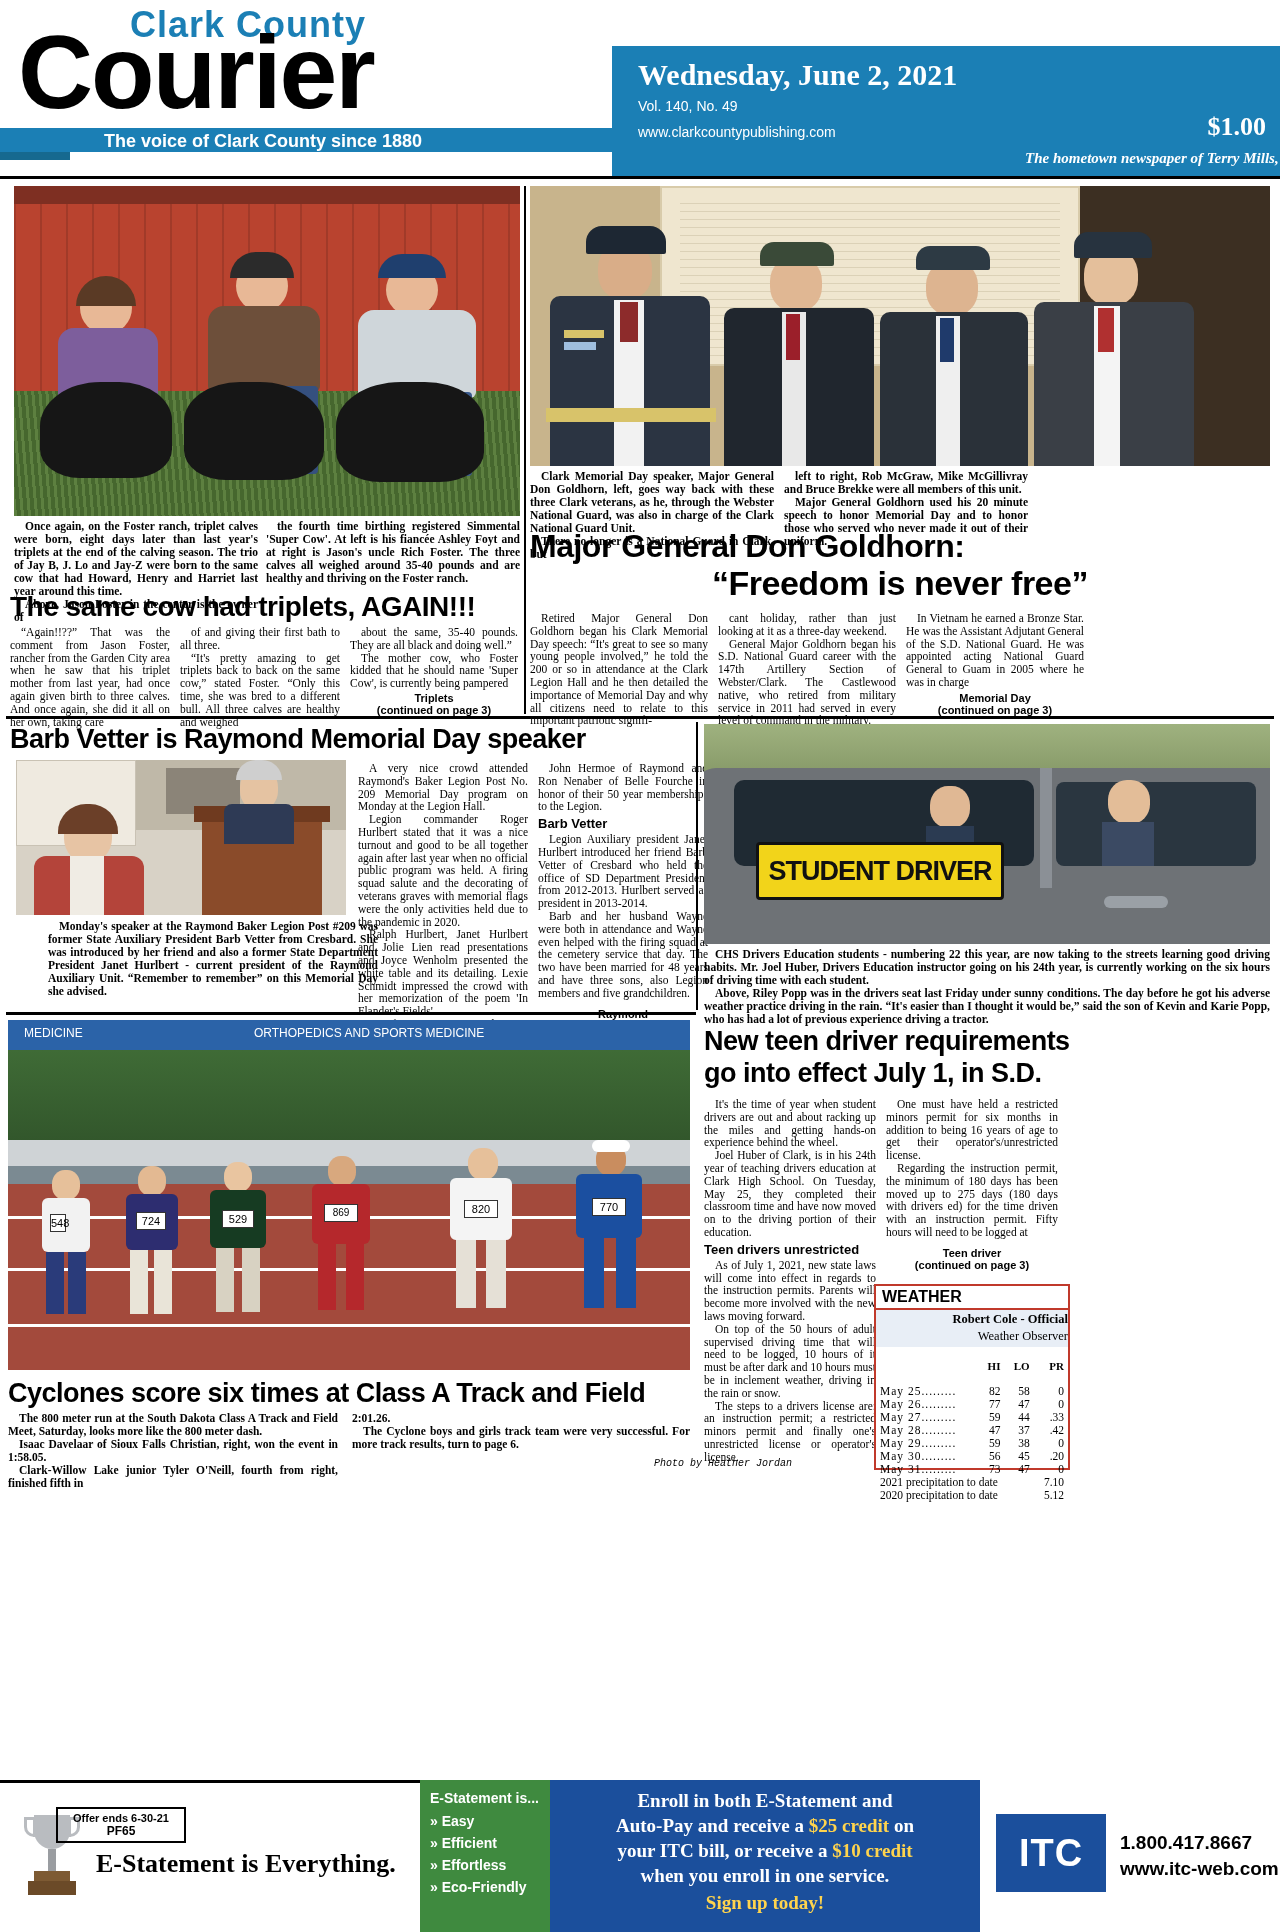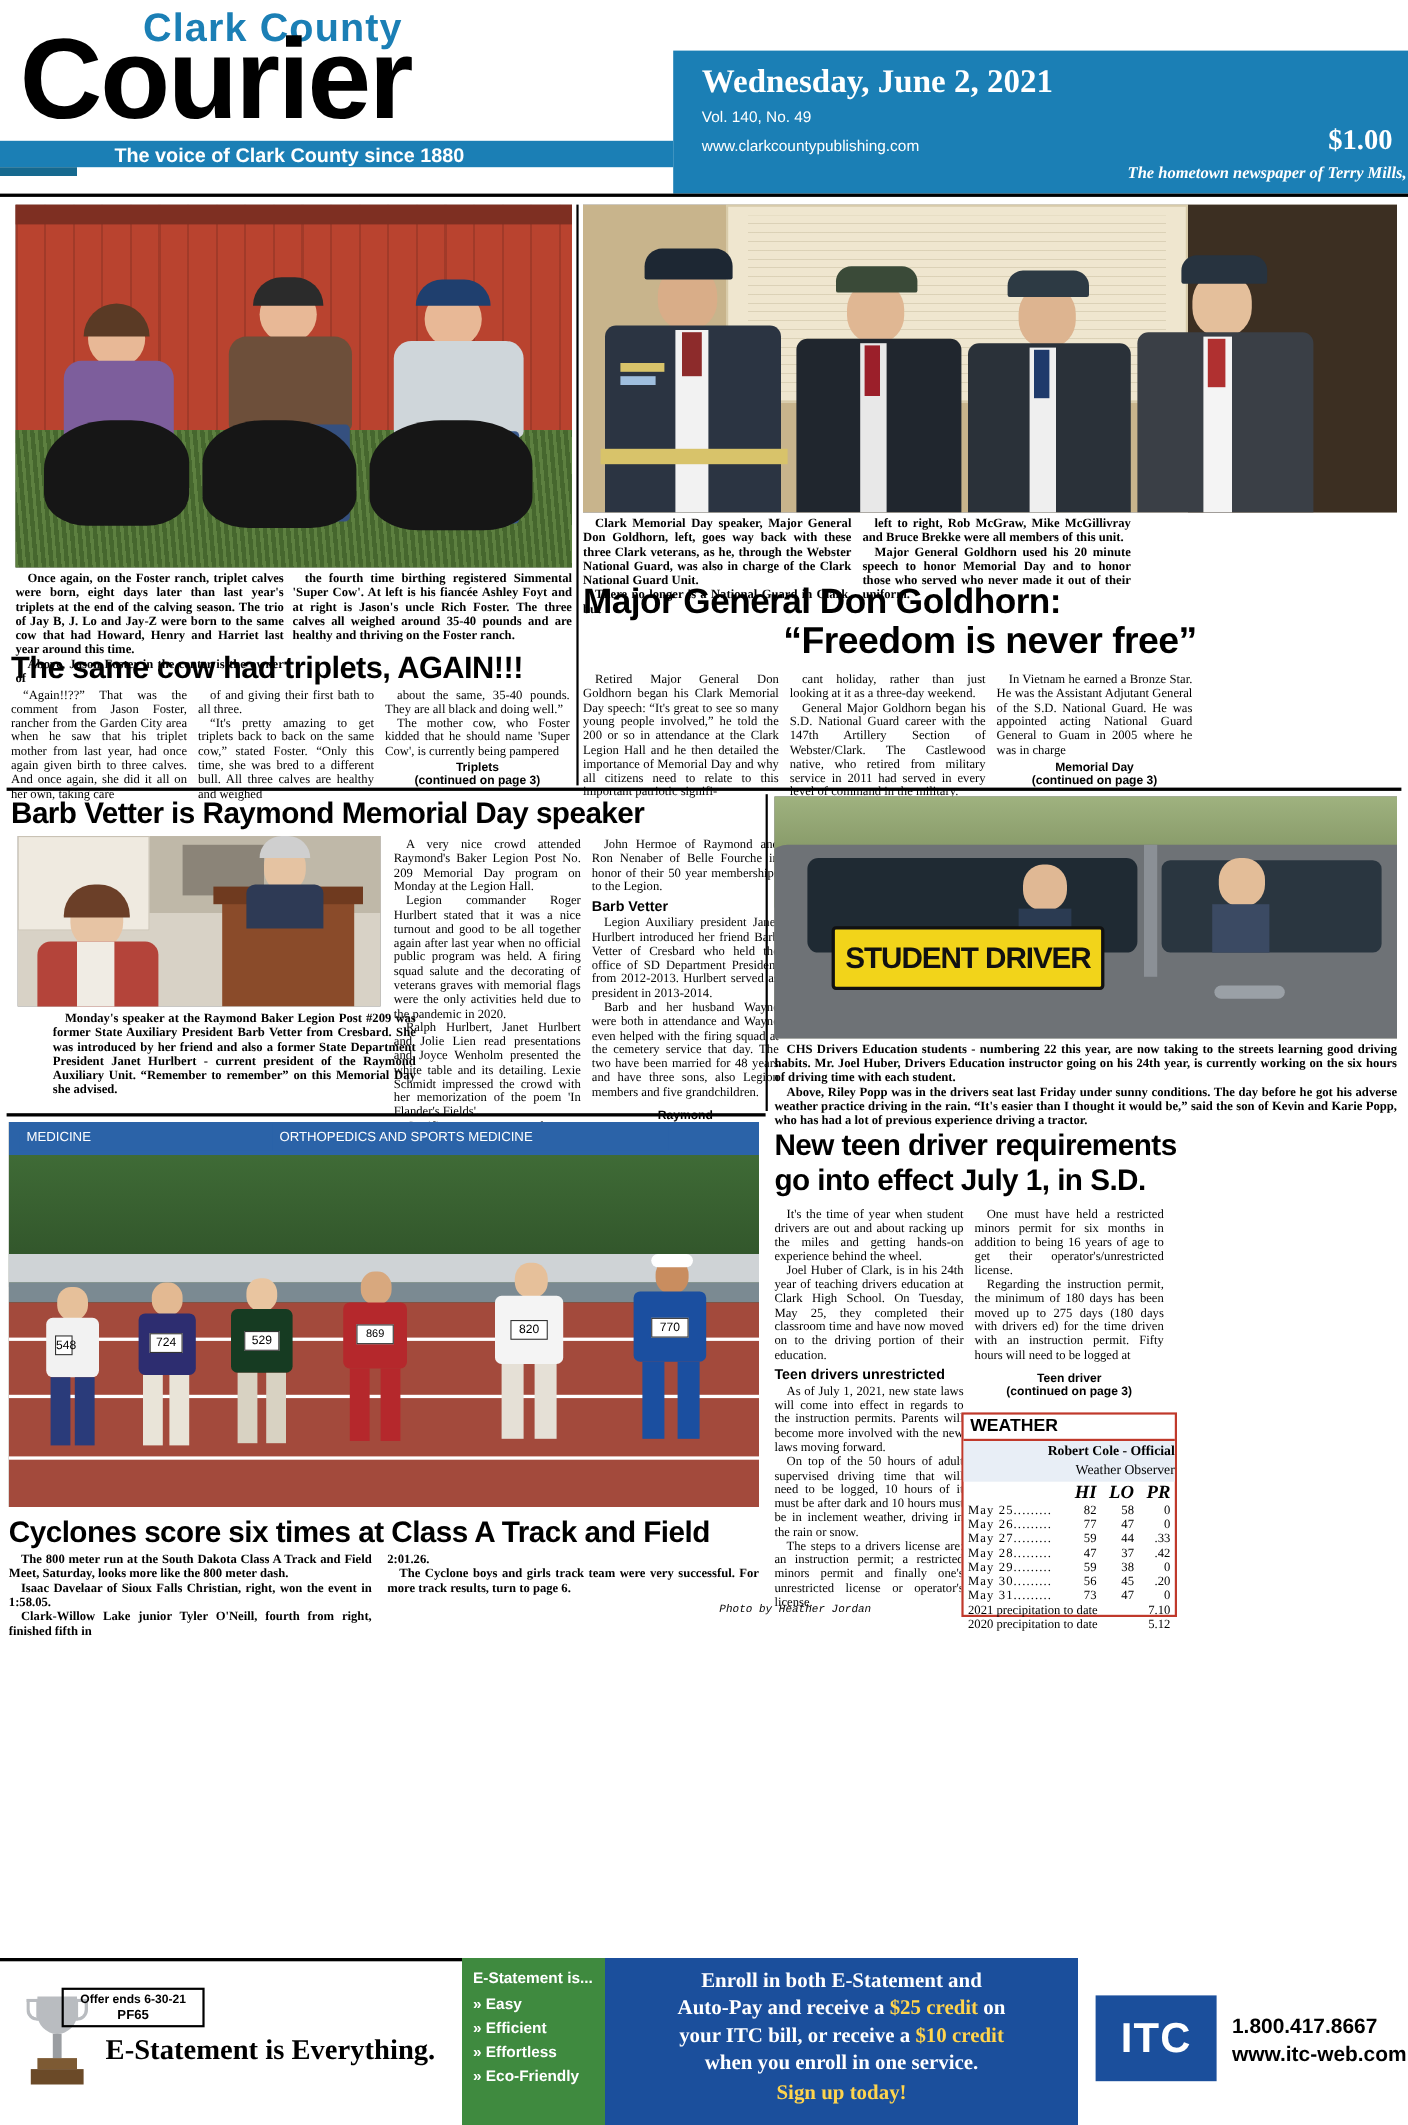--- a/index.html
+++ b/index.html
@@ -100,21 +100,21 @@
   .wx-title {
     font-family:"Liberation Sans", sans-serif; font-weight:bold; font-size:16px;
     padding:2px 6px; border-bottom:2px solid #c0392b;
   }
   .wx-obs {
     font-family:"Liberation Serif", serif; font-weight:bold; font-size:12.5px;
     text-align:right; line-height:15px; padding-top:2px;
   }
   .wx-table { width:100%; border-collapse:collapse; font-family:"Liberation Serif", serif; font-size:11.5px; }
   .wx-table td { padding:0 4px; line-height:13px; }
-  .wx-table th { font-weight:bold; font-size:17px; padding:0 4px;font-style:italic; }
+  .wx-table th { font-weight:bold; font-size:11px; padding:13px 4px; }
   .dots { letter-spacing:1px; }
 
   
   .ad { position:absolute; left:0; top:1780px; width:1280px; height:152px; background:#ffffff; }
   .ad-l { position:absolute; left:0; top:0; width:420px; height:152px; background:#ffffff; border-top:3px solid #000; }
   .ad-green { position:absolute; left:420px; top:0; width:130px; height:152px; background:#3f8a3f; color:#fff; }
   .ad-blue { position:absolute; left:550px; top:0; width:430px; height:152px; background:#1b4f9c; color:#fff; }
   .ad-r { position:absolute; left:980px; top:0; width:300px; height:152px; background:#fff; }
 </style>
 </head>

